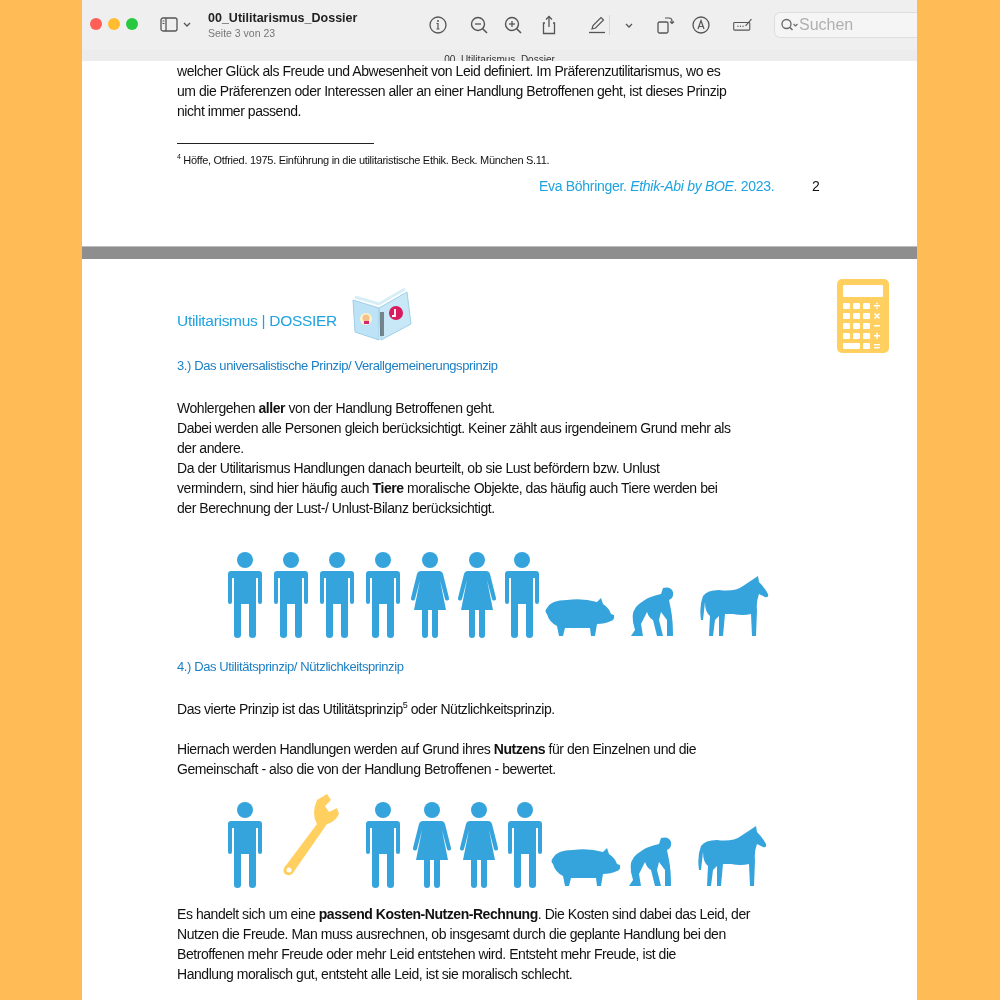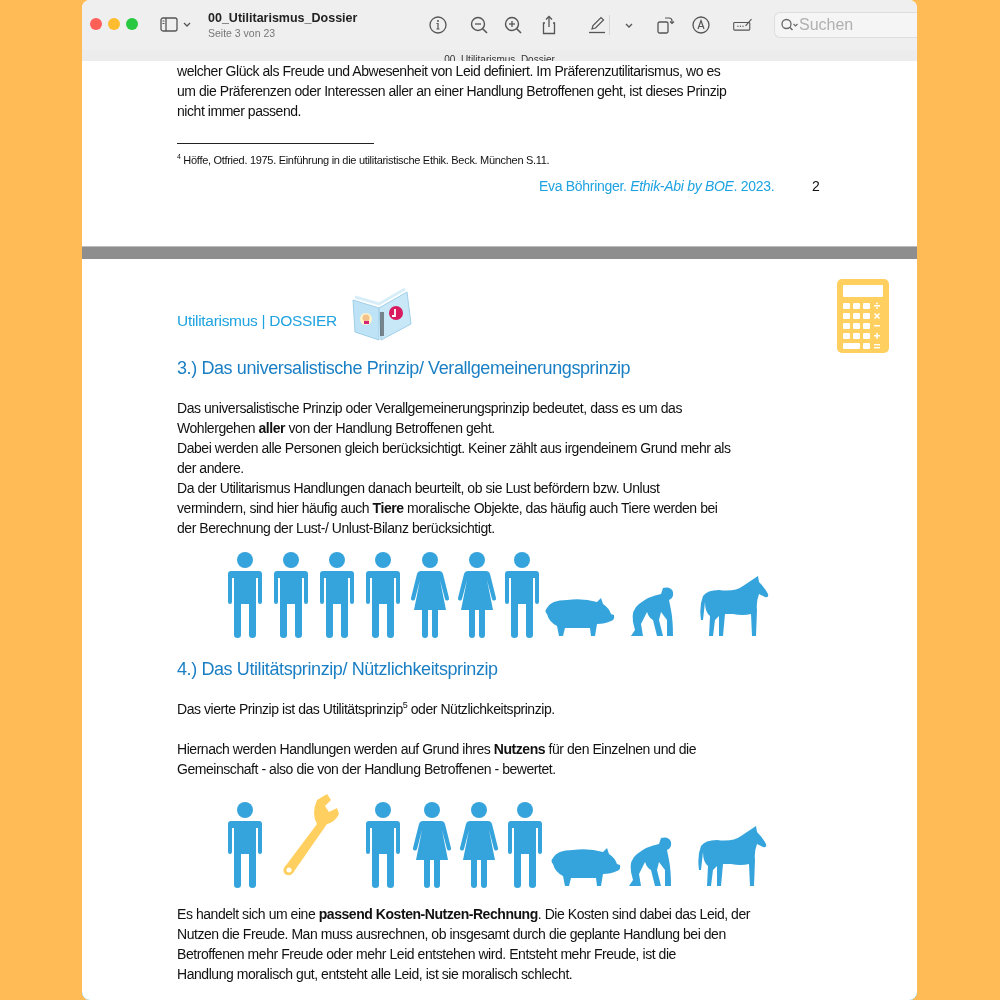--- a/index.html
+++ b/index.html
@@ -1,17 +1,17 @@
 <!DOCTYPE html>
 <html><head>
 <meta charset="utf-8">
 <style>
   html,body{margin:0;padding:0;}
   body{width:1000px;height:1000px;background:#FFBB55;position:relative;overflow:hidden;font-family:"Liberation Sans",sans-serif;}
-  .window{position:absolute;left:82px;top:0;width:835px;height:1000px;background:#fff;overflow:hidden;border-radius:8px;}
+  .window{position:absolute;left:82px;top:0;width:835px;height:1000px;background:#fff;overflow:hidden;}
   .titlebar{position:absolute;left:0;top:0;width:835px;height:50px;background:#efefef;}
   .tabbar{position:absolute;left:0;top:50px;width:835px;height:20px;background:#ececec;border-bottom:1px solid #dcdcdc;}
   .tabbar .tab-title{position:absolute;left:0;right:0;top:4px;text-align:center;font-size:10px;color:#333;}
   .traffic{position:absolute;top:18px;width:12px;height:12px;border-radius:50%;}
   .t-red{left:8px;background:#fe5f57;}
   .t-yel{left:26px;background:#febc2e;}
   .t-grn{left:44px;background:#28c840;}
   .sidebar-btn{position:absolute;left:78px;top:16px;width:34px;height:18px;}
   .doc-title{position:absolute;left:126px;top:11px;font-size:12.5px;font-weight:bold;color:#222;}
   .doc-sub{position:absolute;left:126px;top:27px;font-size:10.5px;color:#777;}
@@ -33,21 +33,21 @@
   .footnote-line{position:absolute;left:95px;top:82px;width:197px;height:1px;background:#222;}
   .footnote{position:absolute;left:95px;top:92px;font-size:11px;color:#111;letter-spacing:-0.3px;}
   .footnote sup{font-size:7px;}
   .footer-credit{position:absolute;left:457px;top:117px;font-size:14px;color:#1ea3e0;letter-spacing:-0.3px;}
   .footer-credit i{font-style:italic;}
   .page-num{position:absolute;left:730px;top:117px;font-size:14px;color:#111;}
 
   .dossier-title{position:absolute;left:95px;top:53px;font-size:15.5px;color:#1ea3e0;letter-spacing:-0.3px;}
   .book-icon{position:absolute;left:267px;top:27px;width:64px;height:56px;}
   .calc-icon{position:absolute;left:755px;top:20px;width:52px;height:74px;}
-  .heading{position:absolute;left:95px;font-size:18px;color:#1a7fc4;letter-spacing:-0.4px;text-align:right;}
+  .heading{position:absolute;left:95px;font-size:13px;color:#1a7fc4;letter-spacing:-0.4px;text-align:right;}
   .figrow{position:absolute;left:145px;width:560px;height:95px;}
   .fig{position:absolute;bottom:0;}
   .sup{font-size:9px;vertical-align:super;line-height:0;}
 </style>
 </head>
 <body>
 
 <div class="window">
 
   <div class="titlebar">
@@ -200,21 +200,20 @@
           <rect x="37" y="56" width="6" height="1.5"></rect>
             <rect x="39.25" y="53.8" width="1.5" height="6"></rect>
           <rect x="37" y="65" width="6" height="1.4"></rect>
             <rect x="37" y="68" width="6" height="1.4"></rect>
         </g>
       </svg>
 
       <div class="heading" style="top:99px;">3.) Das universalistische Prinzip/ Verallgemeinerungsprinzip</div>
 
       <div class="p body-text" style="top:139px;">
-        <div>Das universalistische Prinzip oder Verallgemeinerungsprinzip bedeutet, dass es um das</div>
         <div><span>Wohlergehen </span><b>aller</b><span> von der Handlung Betroffenen geht.</span></div>
         <div>Dabei werden alle Personen gleich berücksichtigt. Keiner zählt aus irgendeinem Grund mehr als</div>
         <div>der andere.</div>
         <div>Da der Utilitarismus Handlungen danach beurteilt, ob sie Lust befördern bzw. Unlust</div>
         <div><span>vermindern, sind hier häufig auch </span><b>Tiere</b><span> moralische Objekte, das häufig auch Tiere werden bei</span></div>
         <div>der Berechnung der Lust-/ Unlust-Bilanz berücksichtigt.</div>
       </div>
 
       <div class="figrow" id="figrow1" style="top:288px;">
           <div class="fig" style="left: 0px;"><svg width="36" height="86" viewBox="0 0 36 86">

